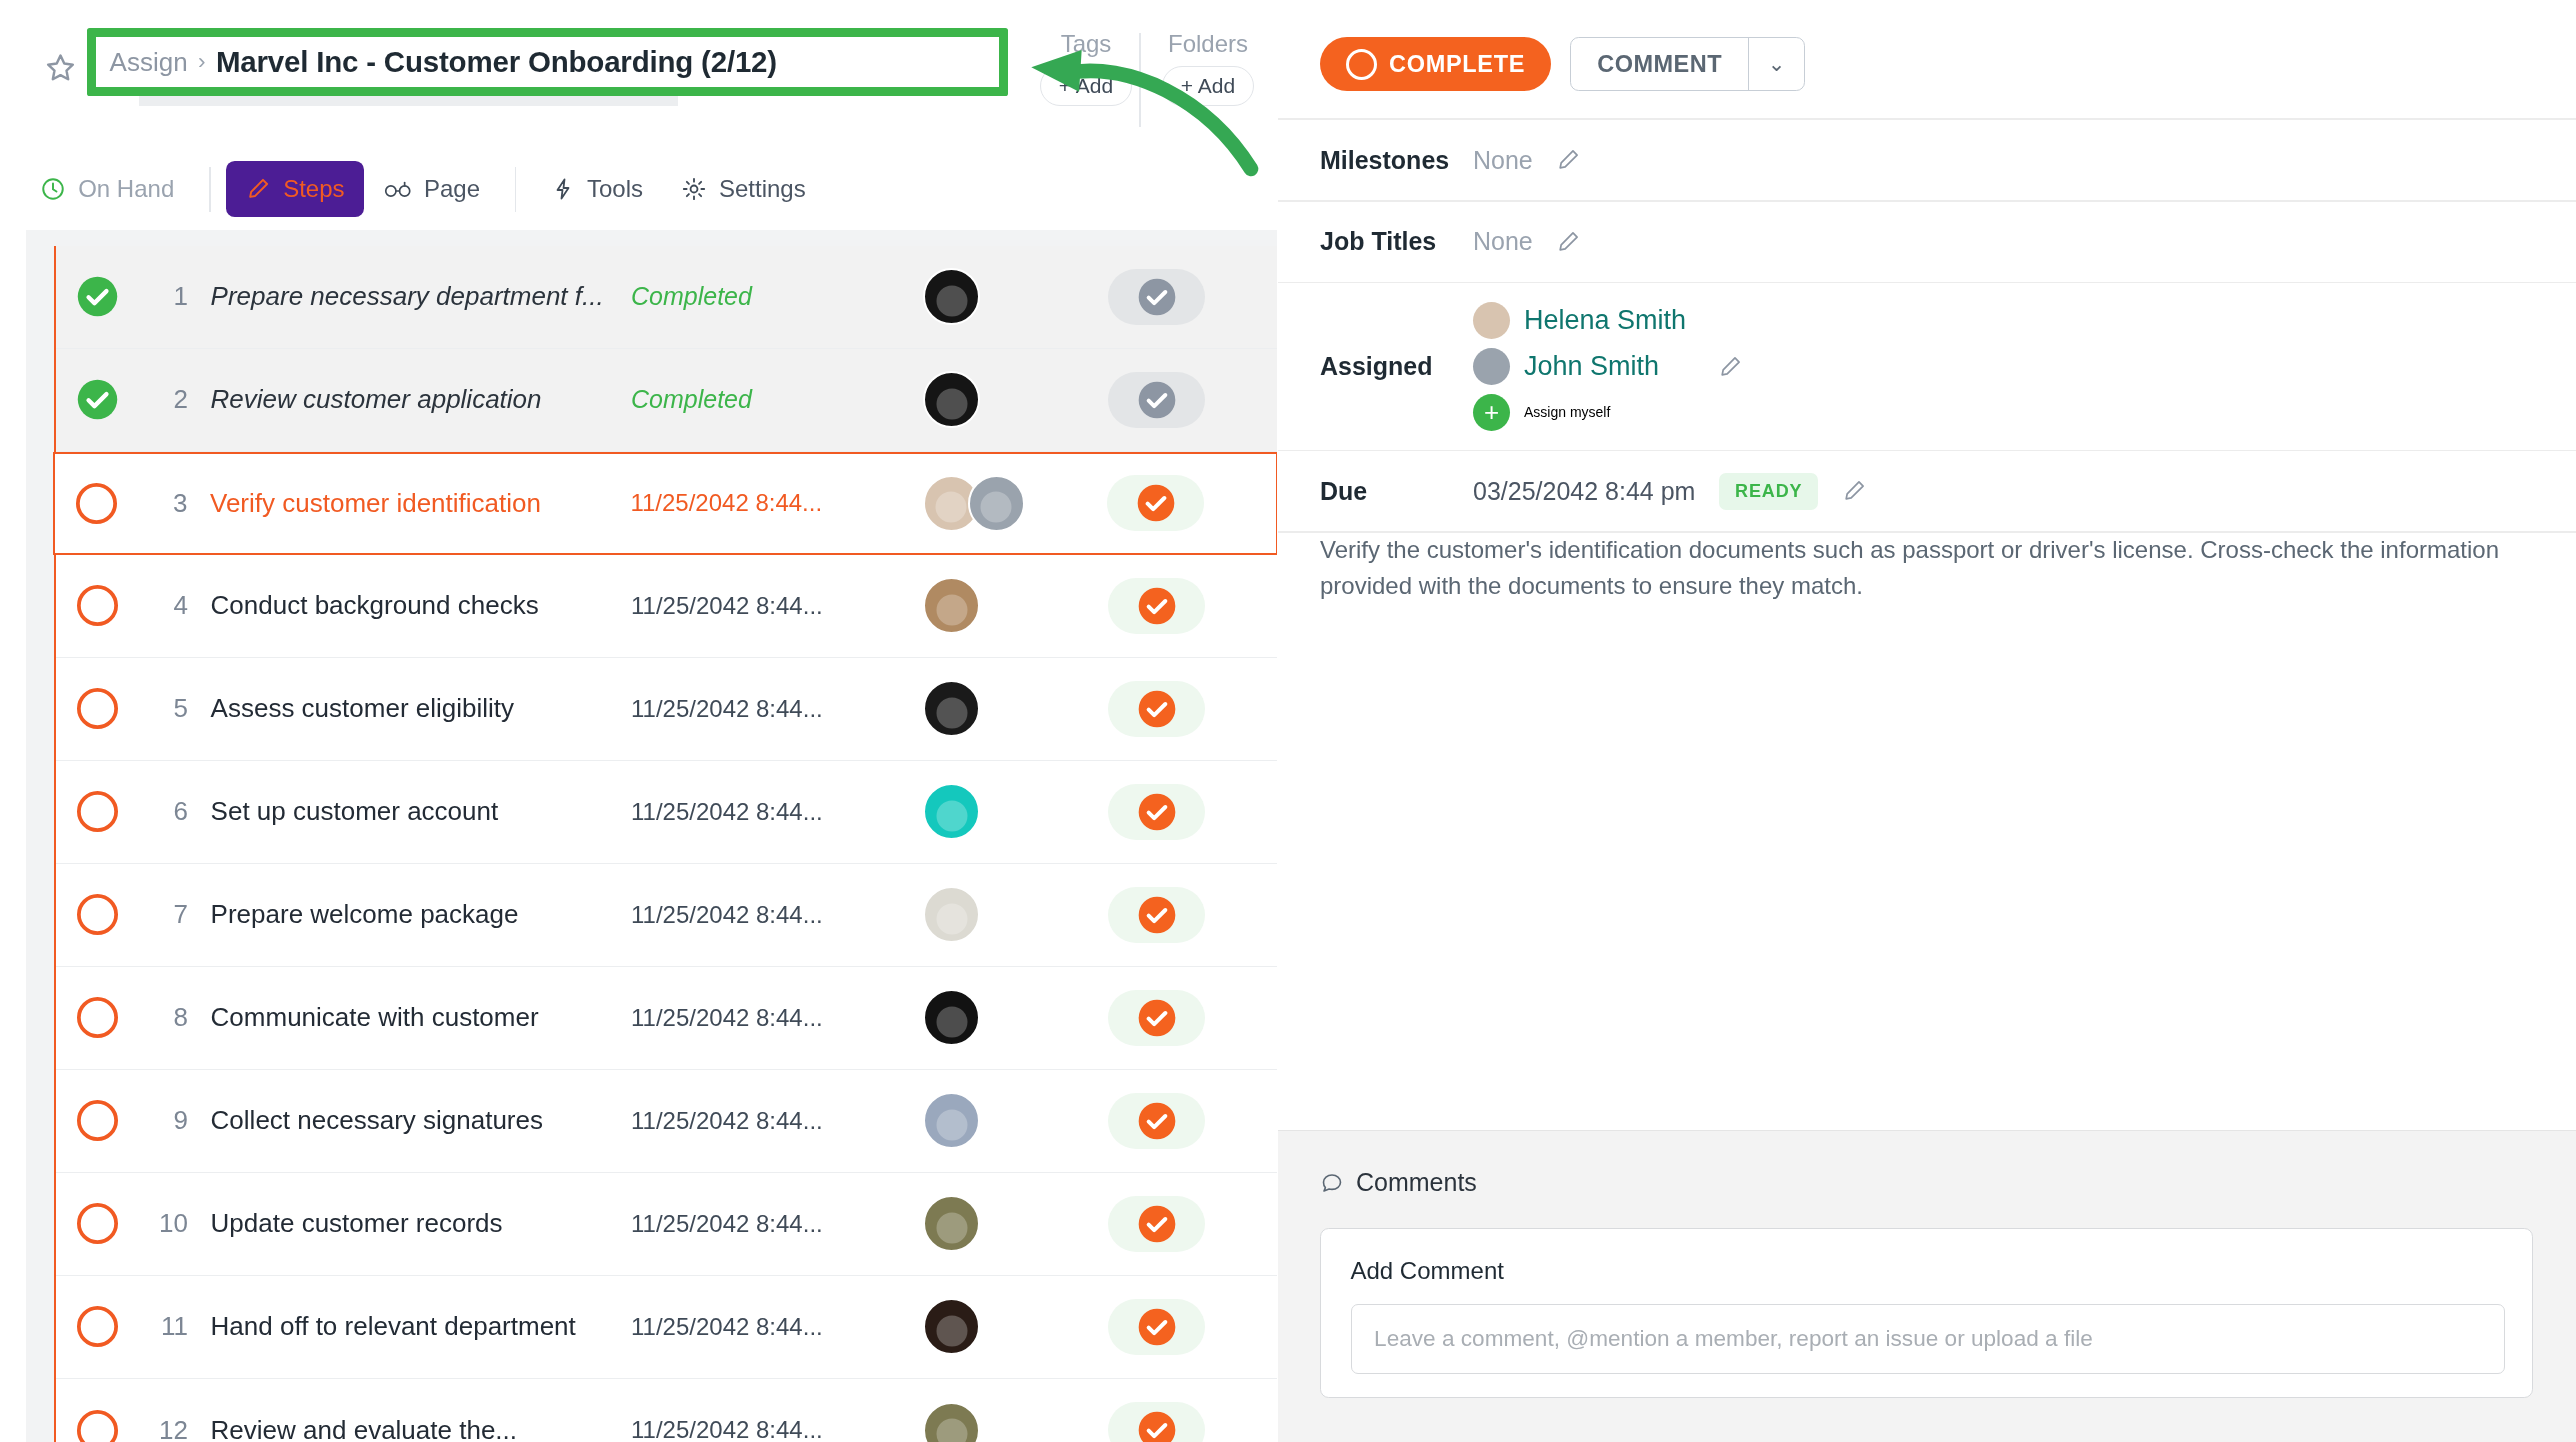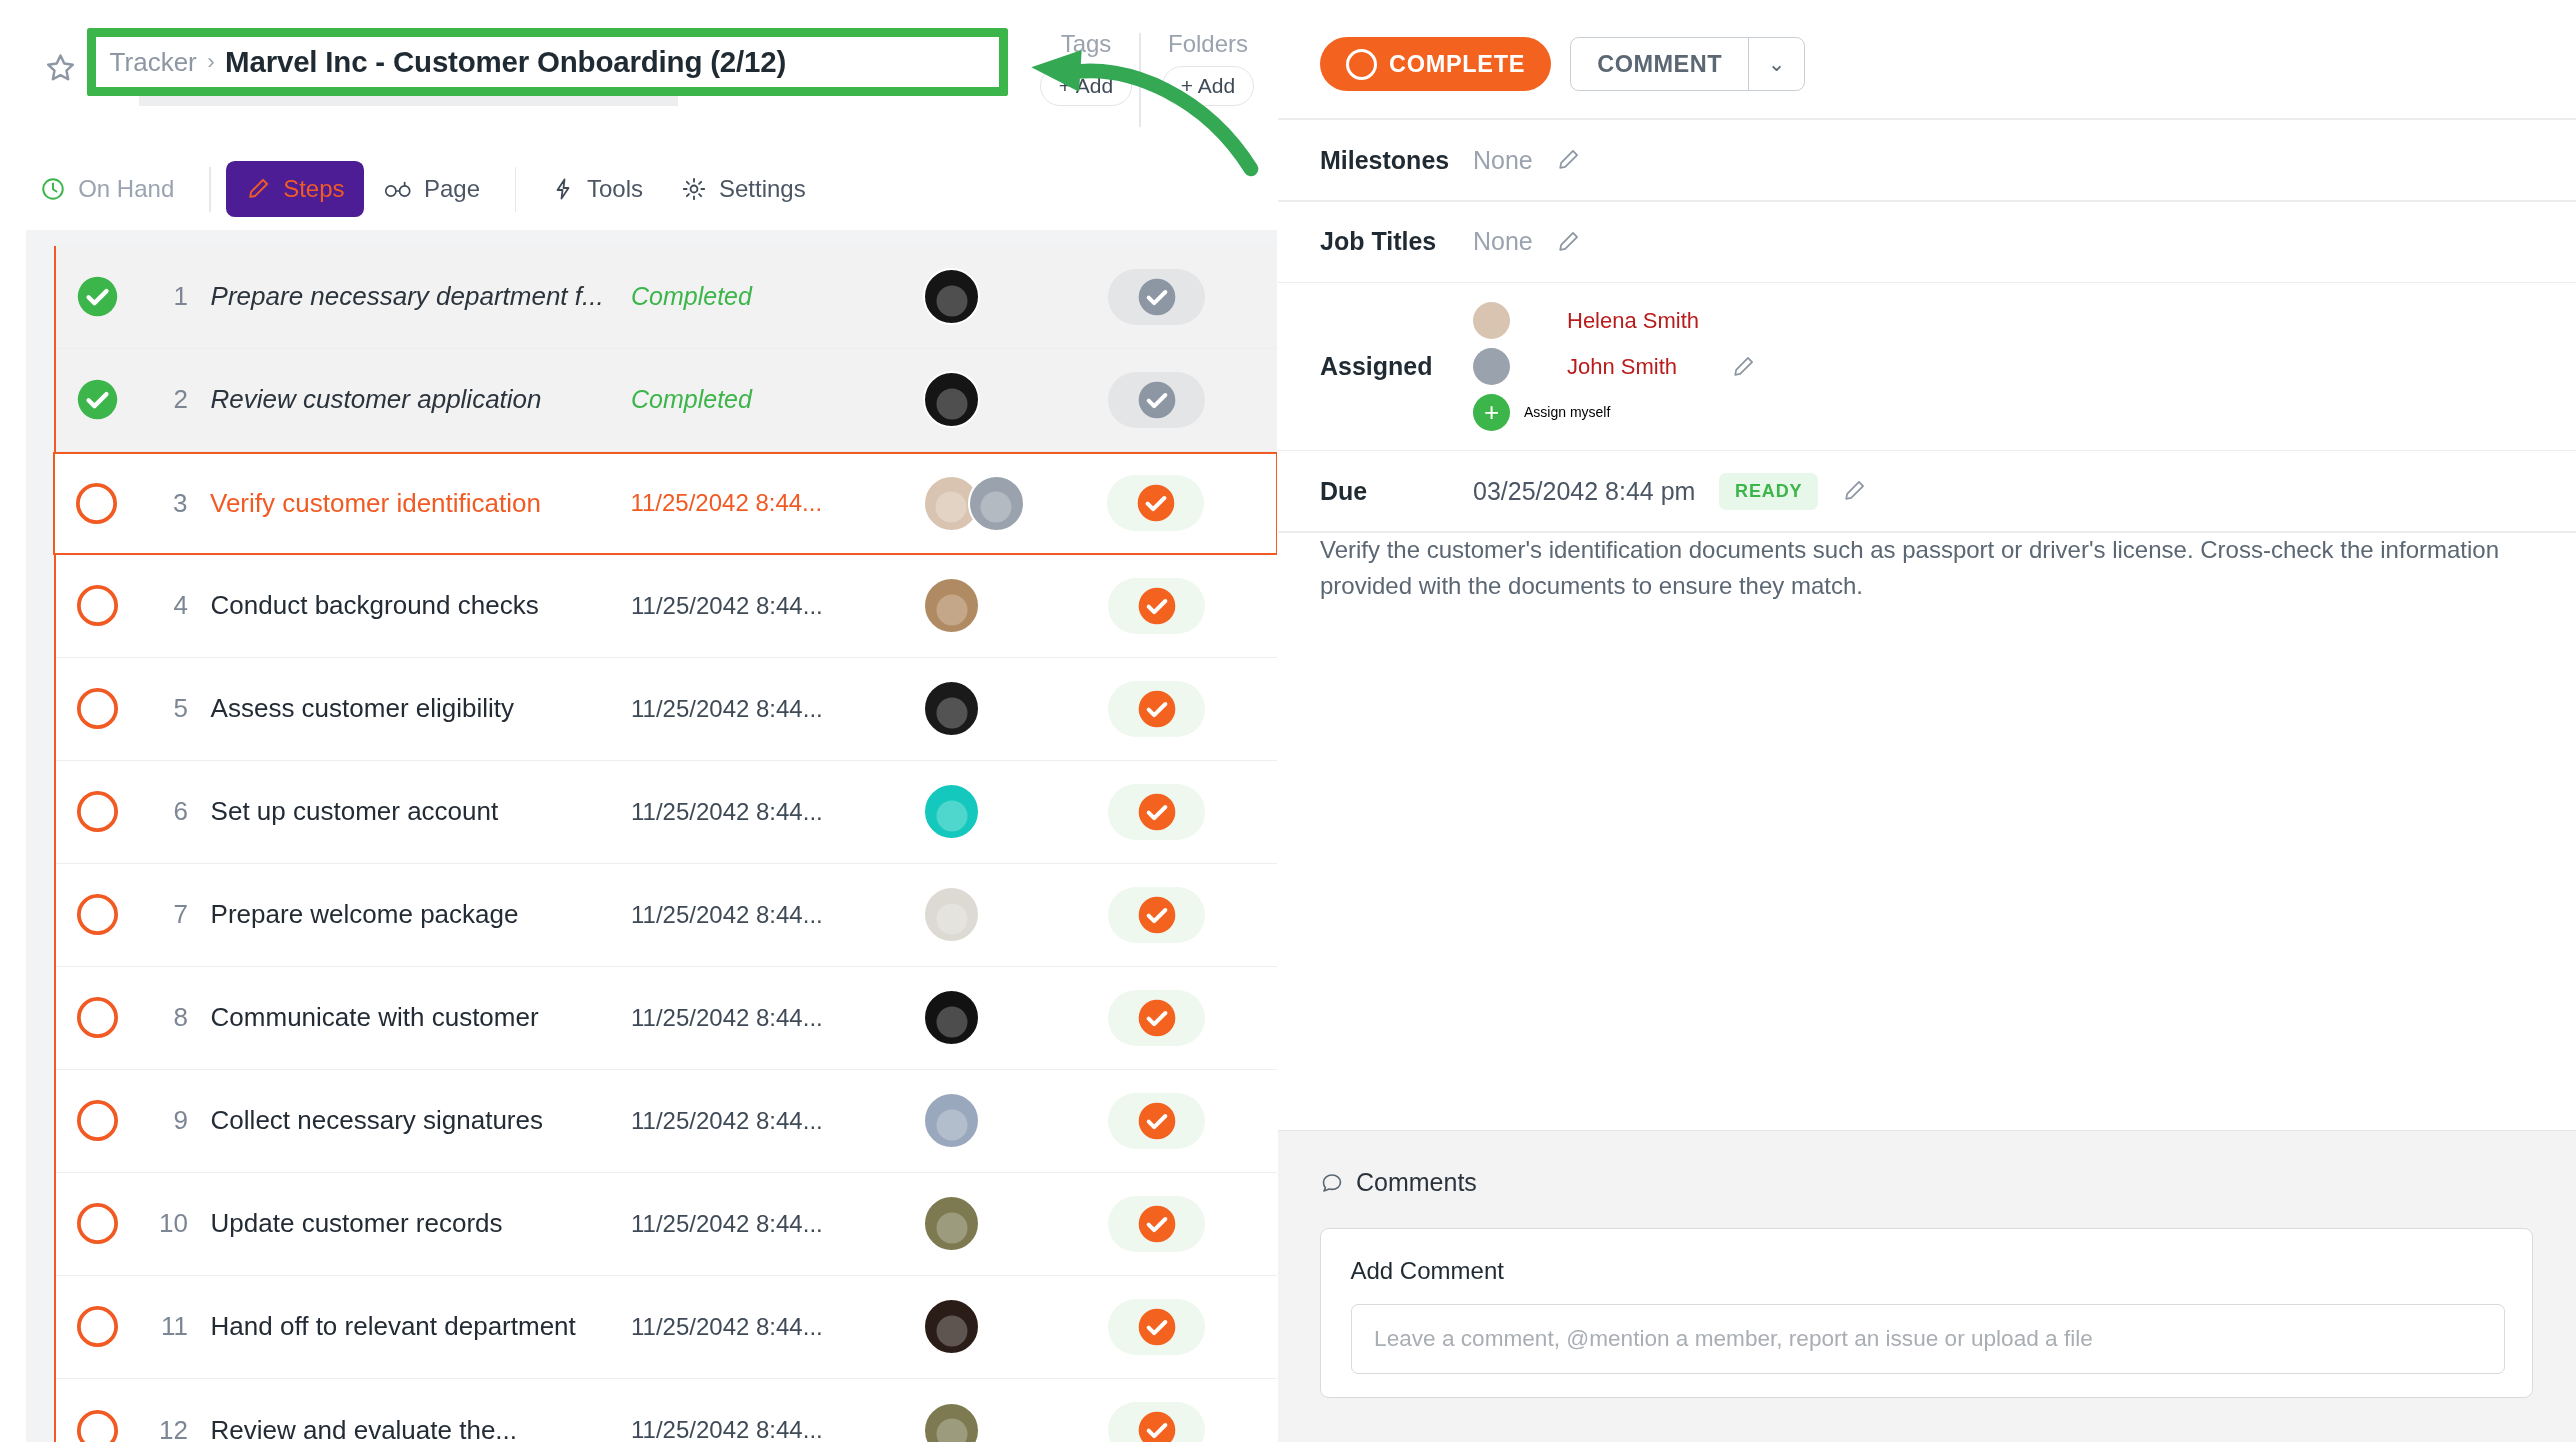--- a/index.html
+++ b/index.html
@@ -228,21 +228,21 @@
   .pencil { margin-left: 22.6px; display: inline-flex; align-items: center; }
   .pencil svg { display: block; }
 
   #assigned-row { display: flex; align-items: center; padding: 19px 42px; }
   #assigned-list { display: flex; flex-direction: column; gap: 8.7px; }
   .assignee { display: flex; align-items: center; gap: 14px; }
   .assignee .av {
     width: 37px; height: 37px; border-radius: 50%;
     background: #c4c8cd; overflow: hidden; position: relative; flex: none;
   }
-  .assignee .nm { font-size: 22px; color: #b91c1c; margin-left: 43px; }
+  .assignee .nm { font-size: 27px; color: #0f766e; }
   #assign-myself-btn { display: flex; align-items: center; gap: 14px; }
   #assign-plus {
     width: 37px; height: 37px; border-radius: 50%;
     background: #3cb54a; color: #fff;
     display: flex; align-items: center; justify-content: center;
     font-size: 26px; line-height: 1; flex: none;
   }
   #assigned-pencil { margin-left: 31px; }
 
   #due-row { display: flex; align-items: center; padding: 0 42px; min-height: 80px; }
@@ -311,21 +311,21 @@
       <div id="star-icon">
         <svg viewBox="0 0 24 24" fill="none" stroke="currentColor" stroke-width="1.6" stroke-linejoin="round">
           <path d="M12 3.6l2.45 5.2 5.55.72-4.1 3.85 1.07 5.6L12 16.3l-4.97 2.67 1.07-5.6-4.1-3.85 5.55-.72z"></path>
         </svg>
       </div>
 
       <div id="breadcrumb-ghost-tab"></div>
 
       <div id="breadcrumb-wrap">
         <div id="breadcrumb">
-          <span id="bc-parent">Tracker</span>
+          <span id="bc-parent">Assign</span>
           <span id="bc-sep">›</span>
           <span id="bc-title">Marvel Inc - Customer Onboarding (2/12)</span>
         </div>
         <div id="breadcrumb-highlight"></div>
       </div>
 
       <div id="tf-divider"></div>
 
       <div id="tags-block">
         <span class="meta-label">Tags</span>

